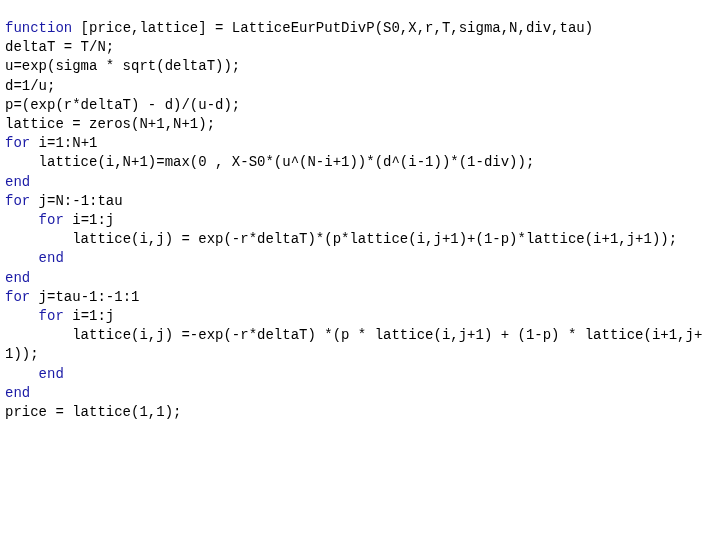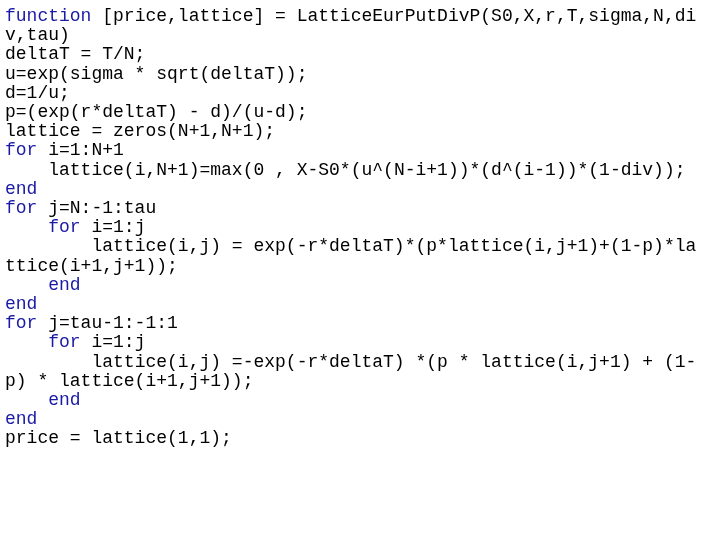--- a/index.html
+++ b/index.html
@@ -10,23 +10,23 @@
   body {
     width: 720px;
     height: 540px;
     background: #ffffff;
     overflow: hidden;
     font-family: "Liberation Mono", "DejaVu Sans Mono", monospace;
   }
   #code-listing {
     position: absolute;
     left: 5px;
-    top: 7px;
+    top: 19px;
     width: 700px;
-    font-size: 18px;
+    font-size: 14px;
     line-height: 19.2px;
     letter-spacing: 0px;
     color: #000000;
     white-space: pre-wrap;
     word-break: break-all;
     -webkit-font-smoothing: none;
   }
   .code-line {
     white-space: pre-wrap;
     word-break: break-all;

